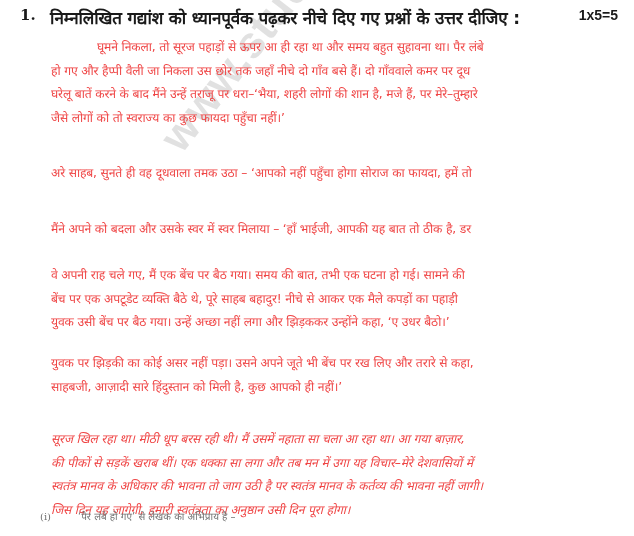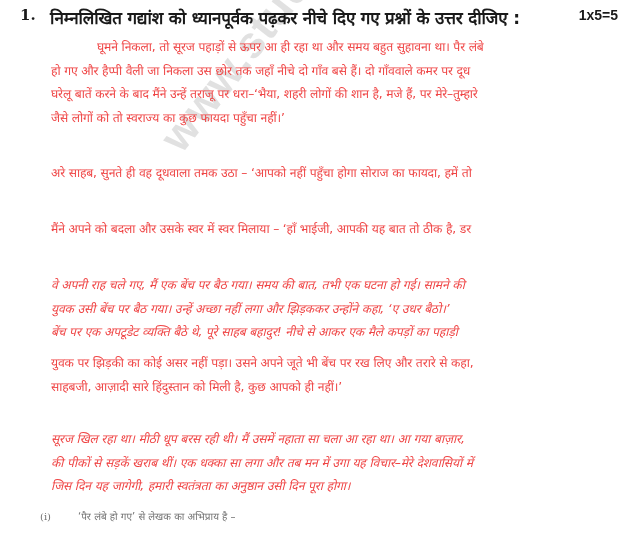--- a/index.html
+++ b/index.html
@@ -61,34 +61,35 @@
   </div>
 
   <div class="para" style="top:162px;">
     <span class="line">अरे साहब, सुनते ही वह दूधवाला तमक उठा – ‘आपको नहीं पहुँचा होगा सोराज का फायदा, हमें तो</span>
   </div>
 
   <div class="para" style="top:218px;">
     <span class="line">मैंने अपने को बदला और उसके स्वर में स्वर मिलाया – ‘हाँ भाईजी, आपकी यह बात तो ठीक है, डर</span>
   </div>
 
-  <div class="para" style="top:274px;font-style:italic;">
+  <div class="para" style="top:264px;">
     <span class="line">वे अपनी राह चले गए, मैं एक बेंच पर बैठ गया।  समय की बात, तभी एक घटना हो गई।  सामने की</span>
+    <span class="line">बेंच पर एक अपटूडेट व्यक्ति बैठे थे, पूरे साहब बहादुर! नीचे से आकर एक मैले कपड़ों का पहाड़ी</span>
     <span class="line">युवक उसी बेंच पर बैठ गया।  उन्हें अच्छा नहीं लगा और झिड़ककर उन्होंने कहा, ‘ए उधर बैठो।’</span>
-    <span class="line">बेंच पर एक अपटूडेट व्यक्ति बैठे थे, पूरे साहब बहादुर! नीचे से आकर एक मैले कपड़ों का पहाड़ी</span>
   </div>
 
   <div class="para" style="top:352px;">
     <span class="line">युवक पर झिड़की का कोई असर नहीं पड़ा।  उसने अपने जूते भी बेंच पर रख लिए और तरारे से कहा,</span>
     <span class="line">साहबजी, आज़ादी सारे हिंदुस्तान को मिली है, कुछ आपको ही नहीं।’</span>
   </div>
 
   <div class="para" style="top:428px;font-style:italic;">
     <span class="line">सूरज खिल रहा था।  मीठी धूप बरस रही थी।  मैं उसमें नहाता सा चला आ रहा था।  आ गया बाज़ार,</span>
     <span class="line">की पीकों से सड़कें खराब थीं।  एक धक्का सा लगा और तब मन में उगा यह विचार–मेरे देशवासियों में</span>
+    <span class="line">स्वतंत्र मानव के अधिकार की भावना तो जाग उठी है पर स्वतंत्र मानव के कर्तव्य की भावना नहीं जागी।</span>
     <span class="line">जिस दिन यह जागेगी, हमारी स्वतंत्रता का अनुष्ठान उसी दिन पूरा होगा।</span>
   </div>
 
   <div class="sub-q">
     <span class="roman">(i)</span><span>‘पैर लंबे हो गए’ से लेखक का अभिप्राय है –</span>
   </div>
 
 </div>
 
 </body></html>

